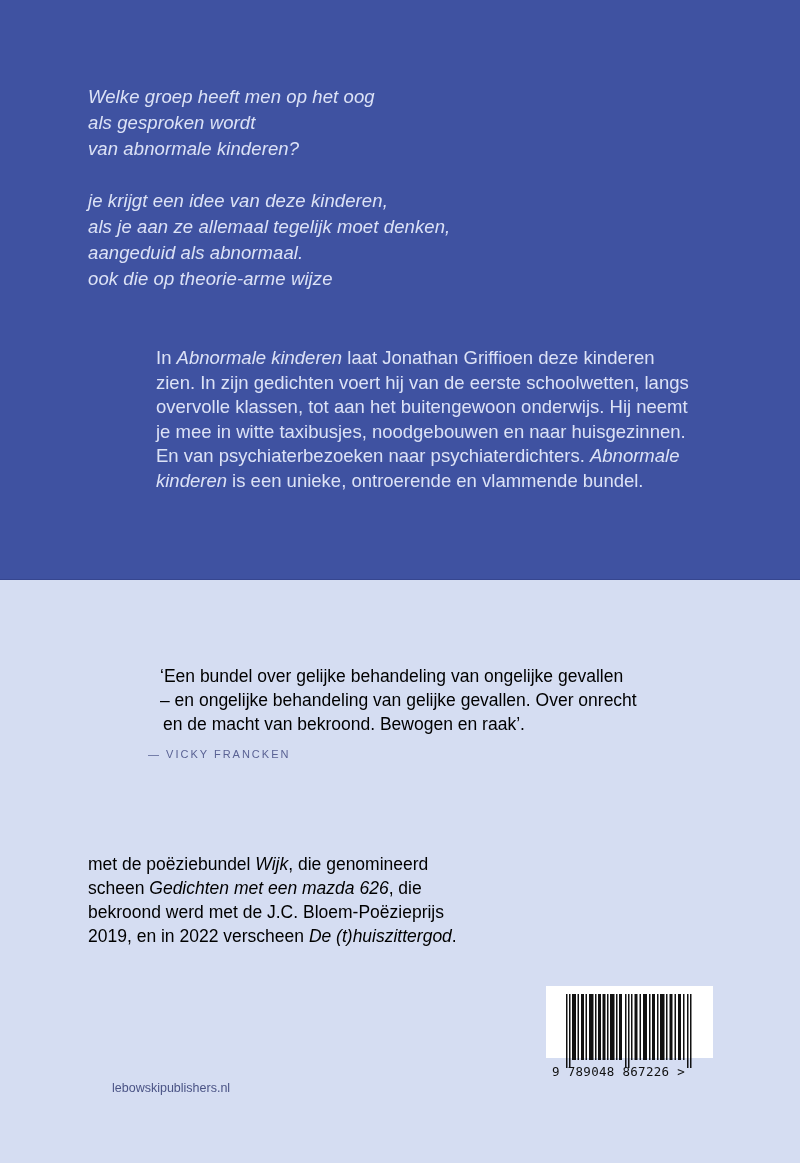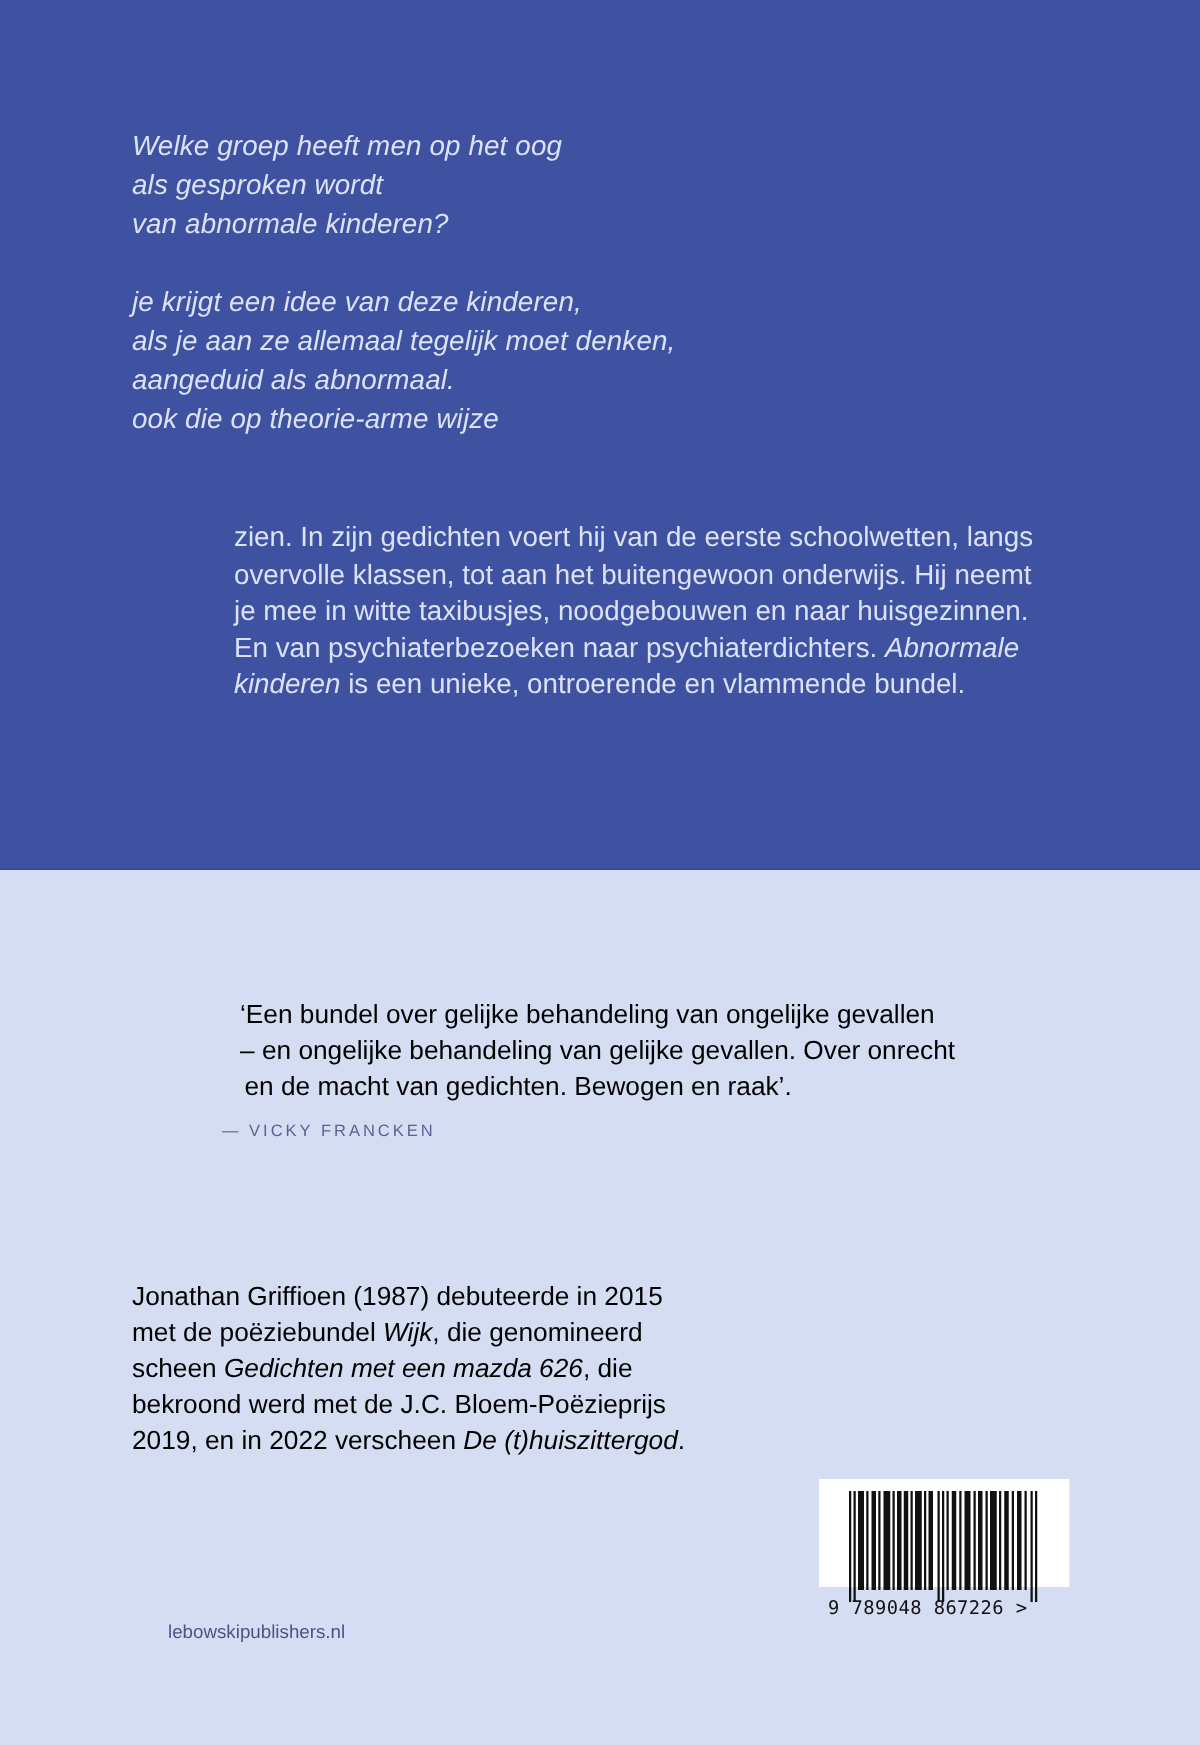--- a/index.html
+++ b/index.html
@@ -76,41 +76,41 @@
     <span class="line">als gesproken wordt</span>
     <span class="line">van abnormale kinderen?</span>
     <span class="stanza-gap"></span>
     <span class="line">je krijgt een idee van deze kinderen,</span>
     <span class="line">als je aan ze allemaal tegelijk moet denken,</span>
     <span class="line">aangeduid als abnormaal.</span>
     <span class="line">ook die op theorie-arme wijze</span>
   </div>
 
   <div class="blurb">
+    <span class="line"><span>In </span><em>Abnormale kinderen</em><span> laat Jonathan Griffioen deze kinderen</span></span>
     <span class="line">zien. In zijn gedichten voert hij van de eerste schoolwetten, langs</span>
     <span class="line">overvolle klassen, tot aan het buitengewoon onderwijs. Hij neemt</span>
     <span class="line">je mee in witte taxibusjes, noodgebouwen en naar huisgezinnen.</span>
     <span class="line"><span>En van psychiaterbezoeken naar psychiaterdichters. </span><em>Abnormale</em></span>
     <span class="line"><em>kinderen</em><span> is een unieke, ontroerende en vlammende bundel.</span></span>
   </div>
 </div>
 
 <div class="divider"></div>
 
 <div class="bottom-panel"></div>
 
 <div class="quote">
   <span class="line">‘Een bundel over gelijke behandeling van ongelijke gevallen</span>
   <span class="line">– en ongelijke behandeling van gelijke gevallen. Over onrecht</span>
-  <span class="line l3">en de macht van gedichten. Bewogen en raak’.</span>
+  <span class="line l3">en de macht van bekroond. Bewogen en raak’.</span>
 </div>
 <div class="attribution">— VICKY FRANCKEN</div>
 
 <div class="bio">
-  <span class="line">Jonathan Griffioen (1987) debuteerde in 2015</span>
   <span class="line"><span>met de poëziebundel </span><em>Wijk</em><span>, die genomineerd</span></span>
   <span class="line"><span>scheen </span><em>Gedichten met een mazda 626</em><span>, die</span></span>
   <span class="line">bekroond werd met de J.C.  Bloem-Poëzieprijs</span>
   <span class="line"><span>2019, en in 2022 verscheen </span><em>De (t)huiszittergod</em><span>.</span></span>
 </div>
 
 <div class="website">lebowskipublishers.nl</div>
 
 <div class="barcode-box">
   <svg class="barcode-bars" viewBox="0 0 126 74" preserveAspectRatio="none">

